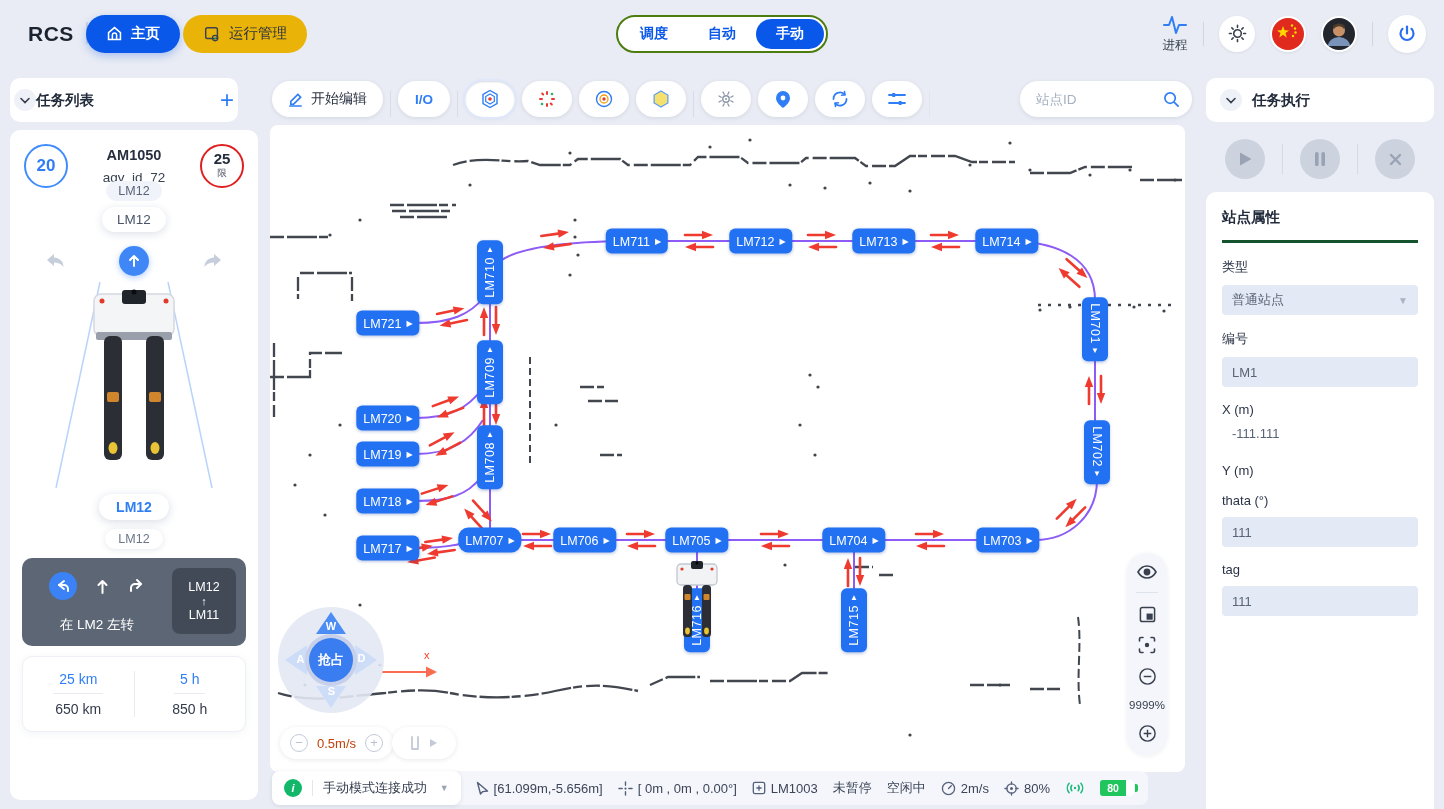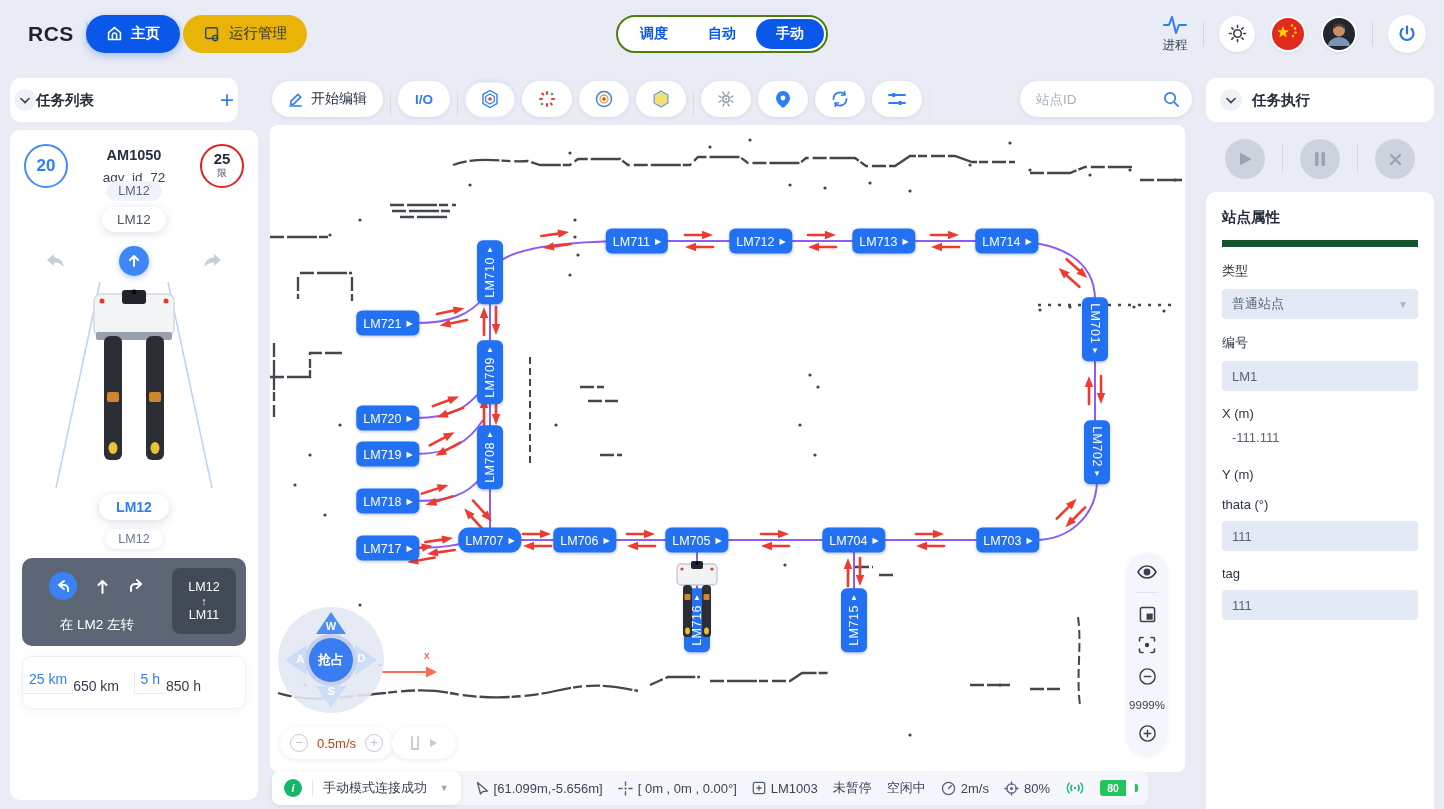--- a/index.html
+++ b/index.html
@@ -56,21 +56,21 @@
   .pill-primary { display:inline-block; background:#fff; box-shadow:0 2px 10px rgba(40,60,110,.18); border-radius:16px; padding:5px 17px; font-size:14px; color:#2f7ef5; font-weight:600; }
   .pill-secondary { display:inline-block; background:#fff; box-shadow:0 1px 6px rgba(40,60,110,.12); border-radius:13px; padding:3px 13px; font-size:12.5px; color:#6b7688; margin-top:9px; }
   .nav-card { margin:9px 12px 0; background:#5c6675; border-radius:10px; padding:10px 10px 12px; display:flex; gap:10px; }
   .nav-left { flex:1; display:flex; flex-direction:column; align-items:center; gap:16px; }
   .turn-icons { display:flex; align-items:center; gap:18px; margin-top:4px; }
   .turn-blue { width:28px; height:28px; border-radius:50%; background:#3b82f6; display:flex; align-items:center; justify-content:center; }
   .turn-white { color:#fff; display:flex; }
   .nav-text { color:#fff; font-size:13.5px; }
   .nav-dest { background:#424a57; border-radius:8px; width:64px; min-height:66px; display:flex; flex-direction:column; align-items:center; justify-content:center; color:#fff; font-size:12.5px; gap:1px; padding:6px 0; }
   .stats-card { margin:10px 12px 0; background:#fff; border:1px solid #eef0f6; box-shadow:0 2px 8px rgba(40,60,110,.06); border-radius:10px; display:flex; padding:14px 0; }
-  .stat-col { flex:1; display:flex; align-items:center; }
+  .stat-col { flex:1; display:flex; flex-direction:column; align-items:center; }
   .stat-col + .stat-col { border-left:1px solid #e8ebf2; }
   .stat-val { color:#2f7ef5; font-size:14px; padding:0 6px 6px; border-bottom:1px solid #e8ebf2; }
   .stat-total { color:#323b4b; font-size:14px; margin-top:7px; }
 
   
   .toolbar { position:absolute; top:12px; left:4px; right:4px; height:38px; display:flex; align-items:flex-end; gap:7px; }
   .tb-btn { background:#fff; height:36px; border-radius:18px; display:flex; align-items:center; justify-content:center; gap:8px; box-shadow:0 1px 4px rgba(30,40,70,.10); cursor:pointer; }
   .tb-edit { padding:0 16px; font-size:14px; color:#2b3342; }
   .tb-io { width:52px; color:#2f7ef5; font-weight:700; font-size:13.5px; }
   .tb-ic { width:50px; }
@@ -124,21 +124,21 @@
   .batt-fill { width:26px; background:#21c55d; color:#fff; font-size:10.5px; font-weight:700; display:flex; align-items:center; justify-content:center; }
   .batt-rest { flex:1; background:#fff; }
   .batt-nub { width:3px; height:8px; background:#21c55d; border-radius:0 2px 2px 0; margin-left:1px; }
 
   
   .rp-header { position:absolute; top:11px; left:10px; width:228px; height:44px; display:flex; align-items:center; padding:0 14px; gap:10px; }
   .rp-actions { position:absolute; top:66px; left:10px; width:228px; height:52px; display:flex; align-items:center; justify-content:center; gap:0; }
   .act-btn { width:40px; height:40px; border-radius:50%; background:#ccd3df; color:#99a3b4; display:flex; align-items:center; justify-content:center; cursor:pointer; }
   .act-div { width:1px; height:30px; background:#d5dae6; margin:0 17px; }
   .rp-card { position:absolute; top:125px; left:10px; width:228px; bottom:0; border-radius:10px 10px 0 0; padding:16px 16px 0; }
-  .rp-sec-title { font-size:14.5px; font-weight:700; color:#232c3c; padding-bottom:13px; border-bottom:7px solid #14532d; }
+  .rp-sec-title { font-size:14.5px; font-weight:700; color:#232c3c; padding-bottom:13px; border-bottom:3px solid #14532d; }
   .field-label { font-size:13px; color:#2a3346; margin:15px 0 9px; }
   .field-input { height:30px; background:#e3e9f5; border-radius:4px; display:flex; align-items:center; padding:0 10px; font-size:13px; color:#5a6477; border:0; width:100%; font-family:inherit; outline:none; }
   .field-plain { font-size:13px; color:#5a6477; padding-left:10px; height:22px; }
   .select-chev { margin-left:auto; color:#aab3c4; font-size:10px; }
 
   svg { display:block; }
 </style>
 </head>
 <body>
 

